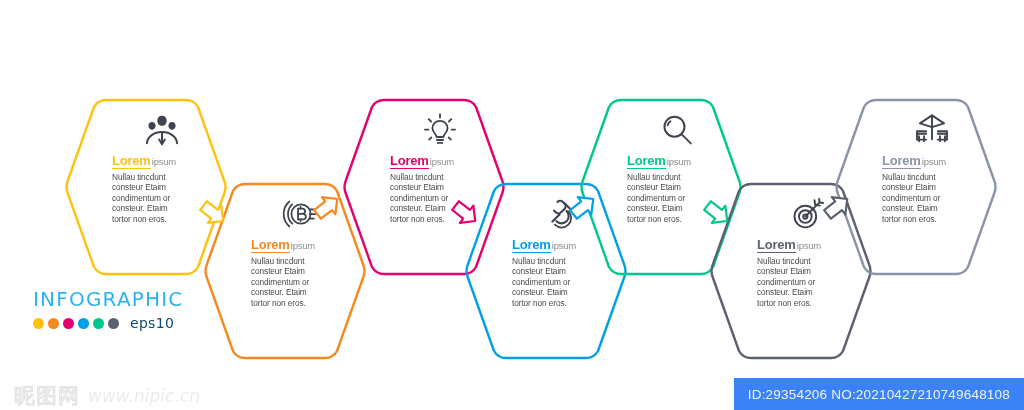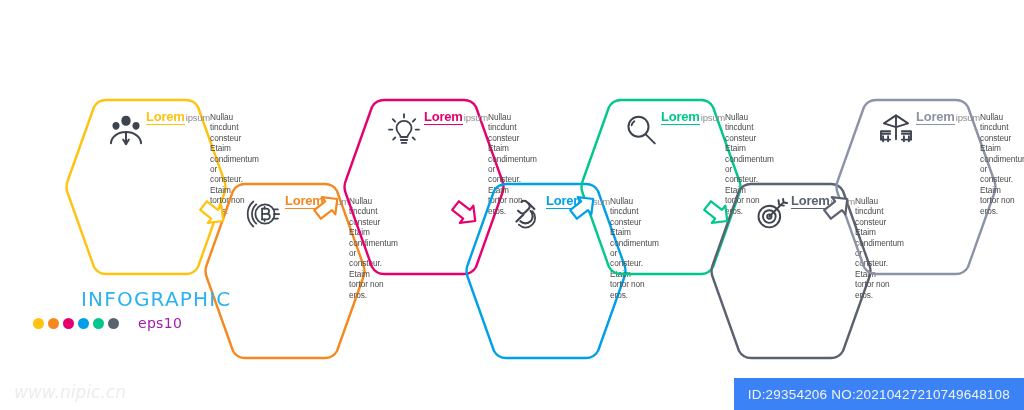--- a/index.html
+++ b/index.html
@@ -36,25 +36,26 @@
     height: 190px;
   }
   .hex .shape {
     position: absolute;
     left: 0; top: 0;
     width: 168px;
     height: 190px;
   }
   .hex .content {
     position: absolute;
-    left: 6px;
+    left: 12px;
     top: 0;
     width: 168px;
     height: 190px;
     display: flex;
+    flex-direction: column;
     align-items: flex-start;
     justify-content: flex-start;
     box-sizing: border-box;
     padding: 18px 30px 0 38px;
   }
   .hex .icon {
     width: 40px;
     height: 40px;
     margin: 0 auto 4px auto;
     display: block;
@@ -104,21 +105,20 @@
     top: 288px;
     width: 200px;
   }
   #logo .infographic {
     font-size: 20px;
     letter-spacing: 1.2px;
     color: #2bb3ef;
     font-weight: 400;
     line-height: 22px;
     font-family: "DejaVu Sans", sans-serif;
-    margin-left: 48px;
   }
   #logo .design {
     font-size: 31px;
     letter-spacing: 1.5px;
     line-height: 34px;
     color: transparent;
     -webkit-text-stroke: 1px #9aa0a6;
     font-family: "DejaVu Sans", sans-serif;
     font-weight: 400;
   }
@@ -129,22 +129,22 @@
     margin-top: 5px;
   }
   #logo .dot {
     width: 11px;
     height: 11px;
     border-radius: 50%;
     display: block;
   }
   #logo .eps {
     font-size: 14px;
-    color: #a21caf;
-    margin-left: 15px;
+    color: #0c4a6e;
+    margin-left: 7px;
     letter-spacing: 0.3px;
     font-family: "DejaVu Sans", sans-serif;
   }
 
   
   #bottombar {
     position: absolute;
     left: 0;
     bottom: 0;
     width: 1024px;
@@ -401,18 +401,19 @@
         <span class="dot" style="background: rgb(229, 0, 109);"></span>
         <span class="dot" style="background: rgb(0, 160, 233);"></span>
         <span class="dot" style="background: rgb(0, 200, 140);"></span>
         <span class="dot" style="background: rgb(90, 98, 112);"></span>
         <span class="eps">eps10</span>
       </div>
   </div>
 
   <div id="bottombar">
     <div id="watermark">
+      <span class="cn">昵图网</span>
       <span class="url">www.nipic.cn</span>
     </div>
     <div id="idbadge">ID:29354206 NO:20210427210749648108</div>
   </div>
 
 </div>
 
 </body></html>

